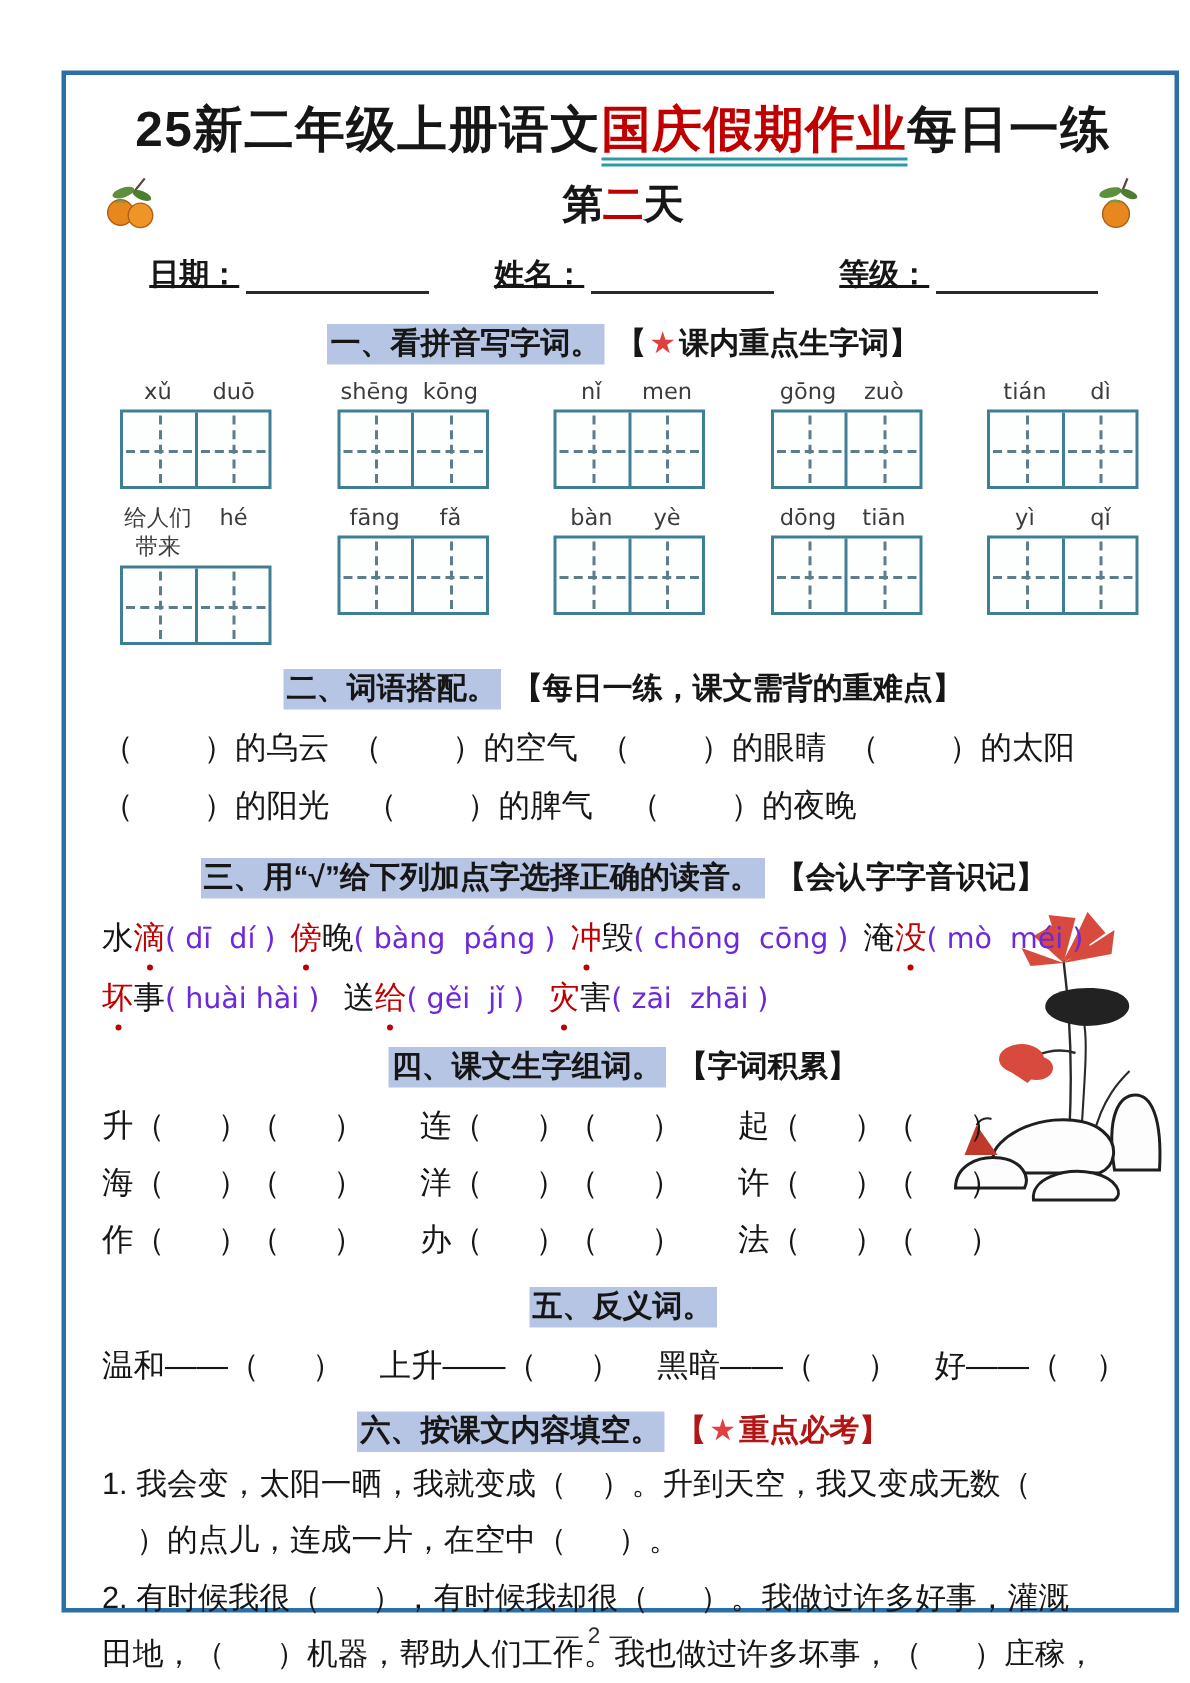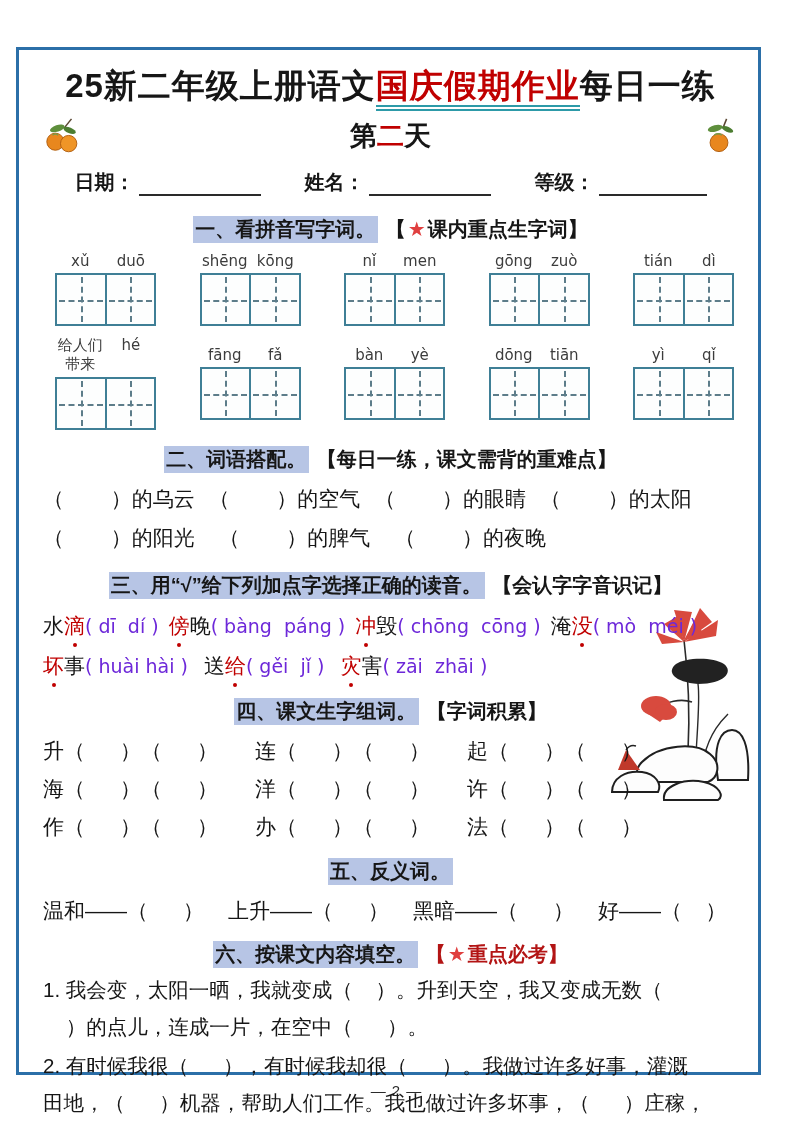--- a/index.html
+++ b/index.html
@@ -2,46 +2,46 @@
 <html><head>
 <meta charset="utf-8">
 <style>
   html,body{margin:0;padding:0;}
   body{
     width:793px;height:1122px;background:#ffffff;
     font-family:"Liberation Sans","DejaVu Sans",sans-serif;
     color:#161616;overflow:hidden;position:relative;
   }
   .frame{
-    position:absolute;left:16px;top:47px;width:739px;height:1022px;
+    position:absolute;left:41px;top:47px;width:739px;height:1022px;
     border:3px solid #2b6fa8;background:#fff;
   }
   .content{position:relative;padding:8px 20px 0 24px;height:100%;box-sizing:border-box;z-index:1;}
 
   
   .title{ text-align:center;font-size:33px;font-weight:bold;letter-spacing:1px;margin-top:6px;white-space:nowrap;}
   .title .red-ul{color:#c00000;border-bottom:6px double #2d9aa8;padding-bottom:1px;}
   .subtitle{ text-align:center;font-size:27px;font-weight:bold;margin-top:8px;display:flex;align-items:center;justify-content:space-between;gap:14px;}
   .subtitle .red{color:#c00000;}
   .fruit{width:38px;height:38px;}
 
   
   .info-row{display:flex;justify-content:center;gap:44px;margin-top:14px;font-size:20px;font-weight:bold;}
-  .info-item{display:flex;align-items:flex-end;}
+  .info-item{display:flex;align-items:flex-end;text-decoration:underline;}
   .uline{display:inline-block;width:122px;border-bottom:2px solid #2a2a2a;height:20px;margin-left:4px;}
 
   
   .sec-head{margin-top:14px;font-size:20px;font-weight:bold;line-height:30px;white-space:nowrap;text-align:center;}
   .hl{background:#b7c5e5;padding:2px 3px 3px 2px;}
   .tag{margin-left:2px;}
   .star{color:#e04040;margin:0 2px;}
   .tag-red{color:#b31414;}
 
   
-  .pinyin-grid{display:flex;justify-content:space-between;padding:0 4px 0 12px;margin-top:8px;align-items:center;}
+  .pinyin-grid{display:flex;justify-content:space-between;padding:0 4px 0 12px;margin-top:8px;}
   .py-col{width:101px;}
   .py-labels{display:flex;font-size:15px;color:#3c3c3c;margin-bottom:3px;font-family:"DejaVu Sans",sans-serif;}
   .py-labels span{flex:1;text-align:center;}
   .tzg{display:flex;border:2px solid #3f7f96;background:#fdfefe;}
   .cell{width:48.5px;height:49px;position:relative;}
   .cell + .cell{border-left:2px solid #3f7f96;}
   .cell::before{content:"";position:absolute;left:50%;top:2px;bottom:2px;border-left:2px dashed #5d7d8a;}
   .cell::after{content:"";position:absolute;top:50%;left:2px;right:2px;border-top:2px dashed #5d7d8a;}
 
   

